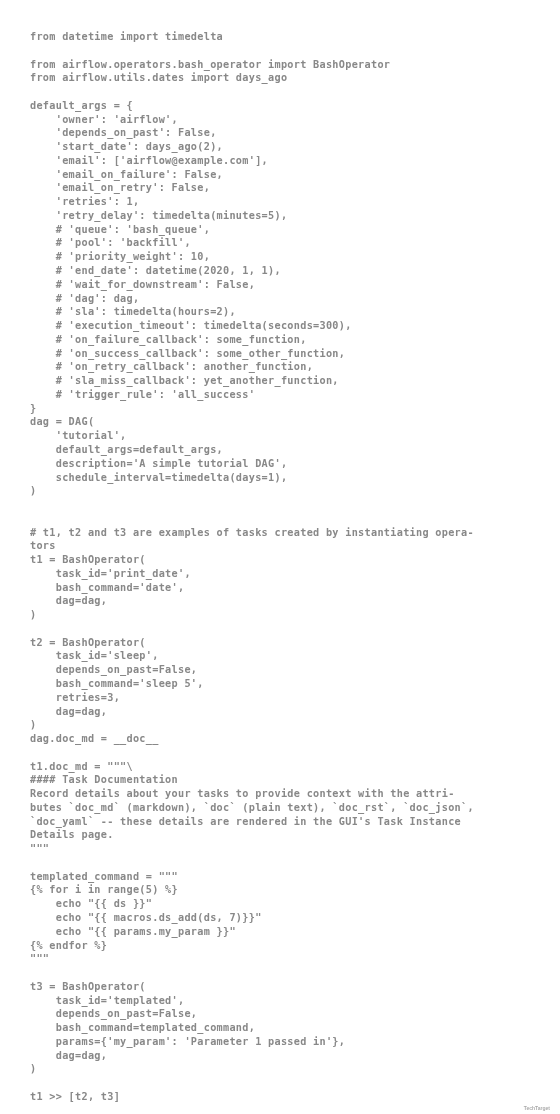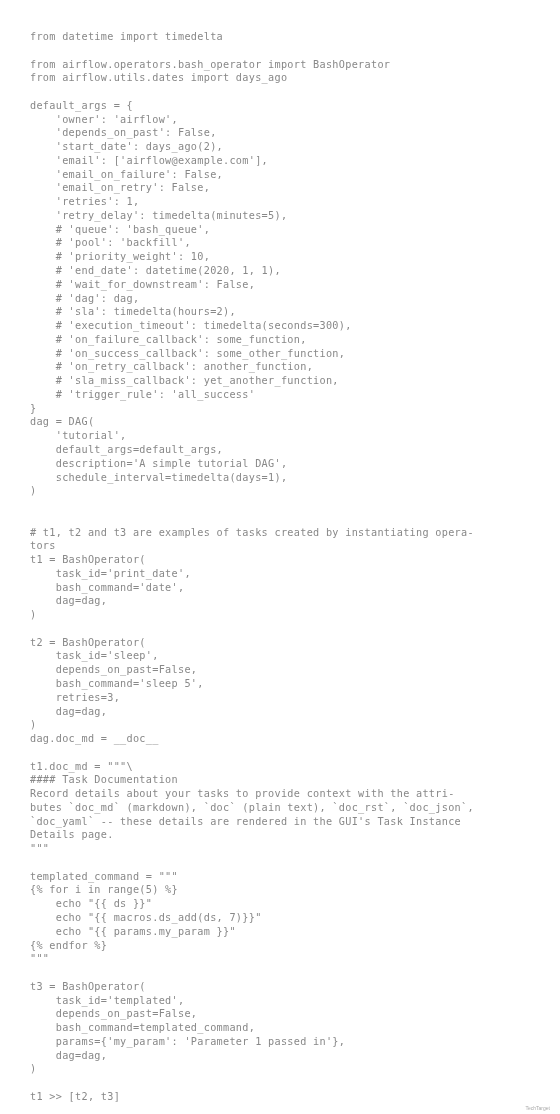--- a/index.html
+++ b/index.html
@@ -1,18 +1,19 @@
 <!DOCTYPE html>
 <html><head>
   <meta charset="utf-8">
   <style>
     * {
       margin: 0;
       padding: 0;
       box-sizing: border-box;
+      font-weight: bold;
     }
     body {
       background: #ffffff;
       width: 560px;
       height: 1114px;
       font-family: 'Courier New', Courier, monospace;
       font-size: 10.2px;
       line-height: 1.35;
       color: #888888;
       letter-spacing: 0.3px;

